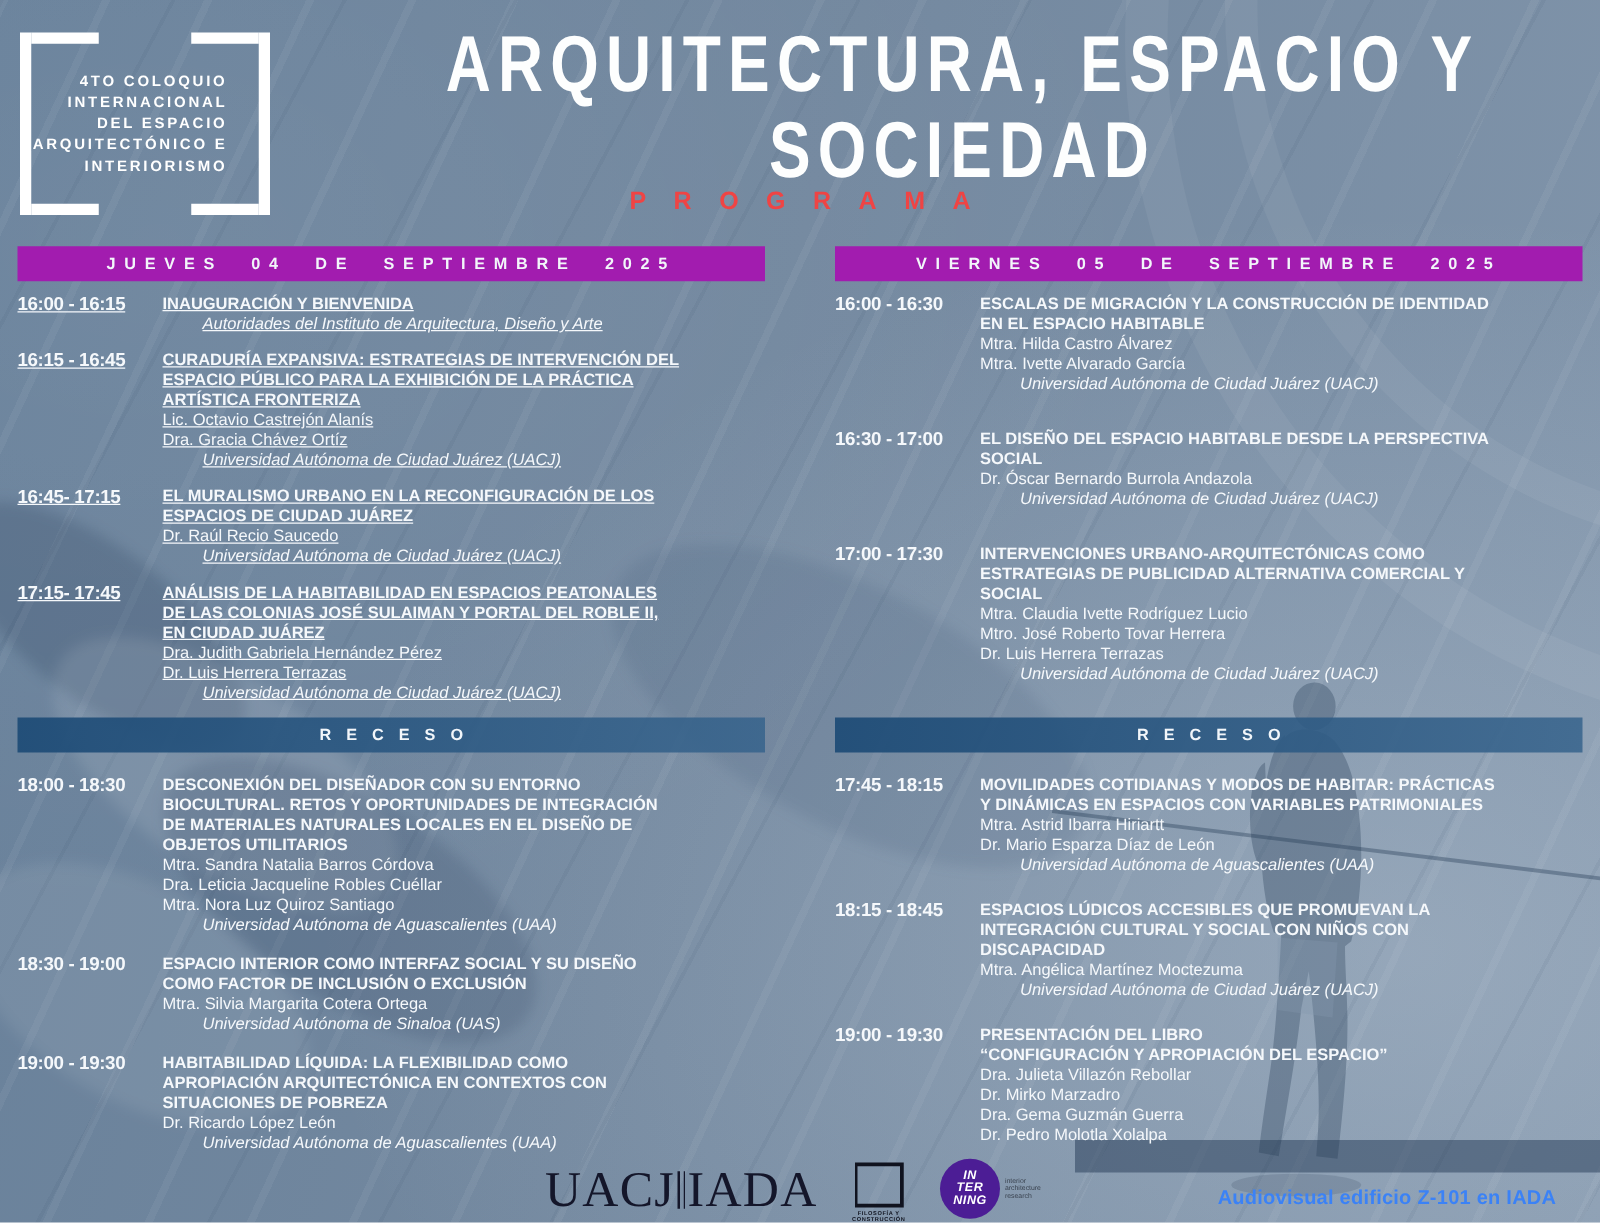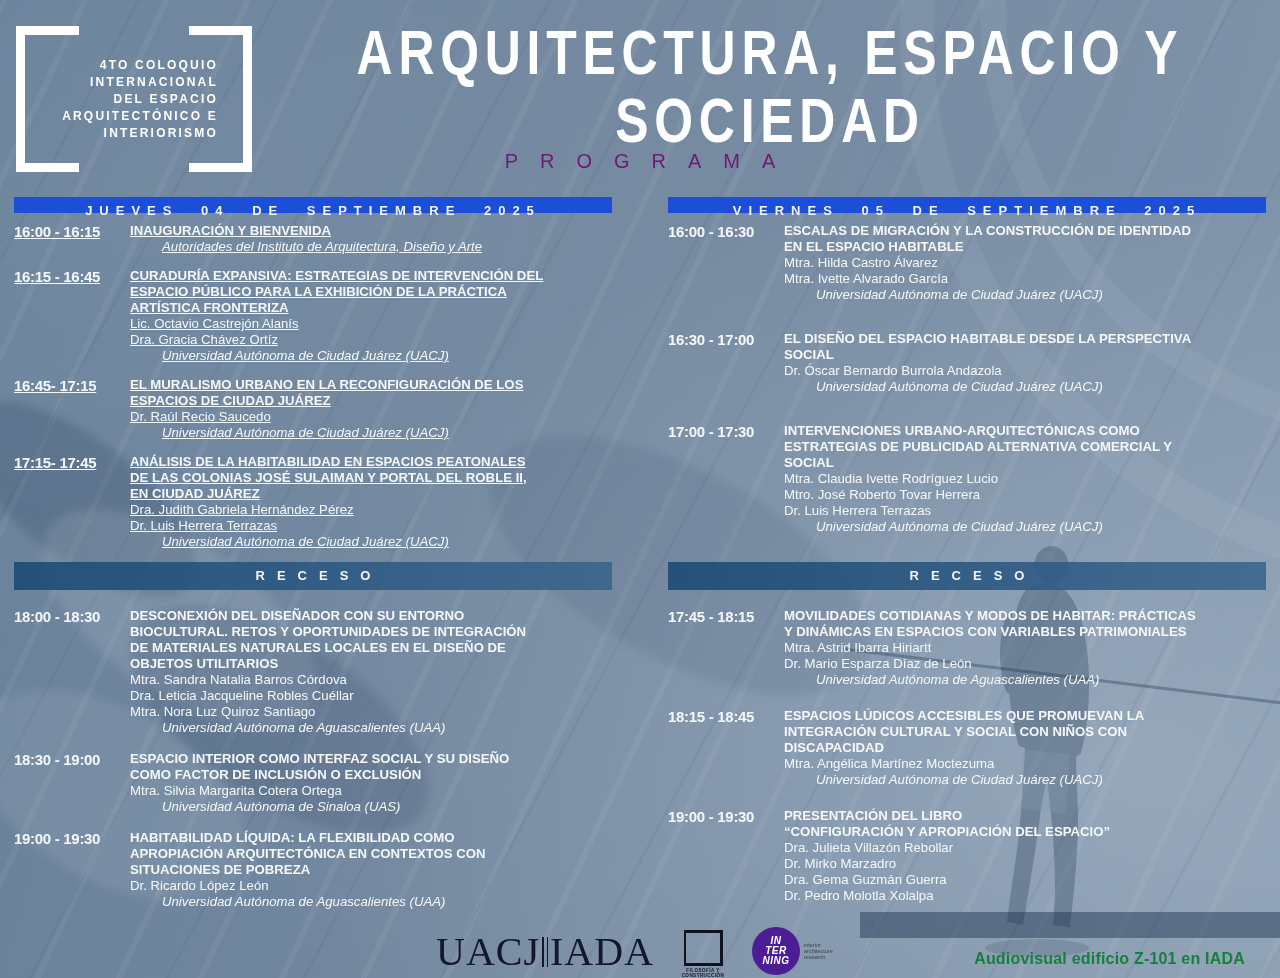--- a/index.html
+++ b/index.html
@@ -17,40 +17,40 @@
       repeating-linear-gradient(115deg, rgba(255,255,255,0.05) 0 6px, transparent 6px 74px),
       repeating-linear-gradient(118deg, rgba(28,52,80,0.06) 0 3px, transparent 3px 121px);
   }
   .rib{position:absolute;border-radius:50%;border:26px solid rgba(255,255,255,0.055);pointer-events:none;}
   .petal{position:absolute;border-radius:50%;filter:blur(5px);pointer-events:none;}
   .band{position:absolute;left:860px;top:912px;width:420px;height:26px;background:rgba(24,47,76,0.45);pointer-events:none;}
   .walkline{position:absolute;left:840px;top:676px;width:470px;height:3px;background:rgba(30,52,78,0.35);transform:rotate(7deg);pointer-events:none;}
   .person-svg{position:absolute;left:982px;top:540px;opacity:.5;pointer-events:none;}
 
   
-  .badge{position:absolute;left:16px;top:26px;width:236px;height:146px;color:#fff;}
+  .badge{position:absolute;left:16px;top:26px;width:200px;height:146px;color:#fff;}
   .bracket{position:absolute;top:0;bottom:0;width:54px;}
   .bracket.l{left:0;border-left:9px solid #fff;}
   .bracket.r{right:0;border-right:9px solid #fff;}
   .bracket::before,.bracket::after{content:"";position:absolute;height:9px;width:100%;background:#fff;}
   .bracket::before{top:0;} .bracket::after{bottom:0;}
   .badge-text{position:absolute;right:34px;top:50%;transform:translateY(-50%);text-align:right;
     font-size:12px;font-weight:bold;letter-spacing:2.2px;line-height:17px;white-space:nowrap;}
 
   
   .title-wrap{position:absolute;left:270px;right:10px;top:18px;text-align:center;color:#fdfefe;
     transform:scale(.96,1.22);transform-origin:50% 0;}
   .title-line{font-size:52px;font-weight:800;letter-spacing:6px;line-height:56px;white-space:nowrap;}
   .program{position:absolute;left:0;right:0;top:150px;text-align:center;
-    color:#701a75;font-weight:400;font-size:20px;letter-spacing:22px;text-indent:22px;}
+    color:#ef4444;font-weight:700;font-size:20px;letter-spacing:22px;text-indent:22px;}
 
   
   .col{position:absolute;top:197px;width:598px;color:#f5f8fb;}
   .col.left{left:14px;} .col.right{left:668px;}
-  .day-header{height:16px;line-height:28px;background:#1d4ed8;color:#f2f6fa;text-align:center;
+  .day-header{height:28px;line-height:28px;background:#a21caf;color:#f2f6fa;text-align:center;
     font-size:13px;font-weight:bold;letter-spacing:7px;word-spacing:12px;white-space:nowrap;}
   .top{height:349px;padding-top:10px;box-sizing:border-box;}
   .receso{height:28px;line-height:28px;background:linear-gradient(90deg,rgba(29,75,118,0.92),rgba(54,99,140,0.85));
     color:#f2f6fa;text-align:center;font-size:13px;font-weight:bold;letter-spacing:12px;text-indent:12px;}
   .bottom{padding-top:18px;}
   .session{display:grid;grid-template-columns:102px 1fr;column-gap:14px;}
   .col.left  .top    .session{margin-bottom:13px;text-decoration:underline;}
   .col.right .top    .session{margin-bottom:28px;}
   .col.left  .bottom .session{margin-bottom:15px;}
   .col.right .bottom .session{margin-bottom:20px;}
@@ -64,21 +64,21 @@
     font-family:"Liberation Serif",serif;color:#14162a;font-size:40px;letter-spacing:1px;}
   .vbar{width:2px;height:30px;background:#14162a;margin:0 2px;}
   .vbar.thin{width:1px;margin-left:1px;}
   .sq-logo{position:absolute;left:676px;top:930px;width:54px;text-align:center;color:#10131f;}
   .sq{width:34px;height:30px;border:3px solid #10131f;border-left-width:2px;margin:0 auto 2px auto;}
   .sq-lines{font-size:4.5px;line-height:5px;font-weight:bold;letter-spacing:.5px;}
   .interning{position:absolute;left:752px;top:927px;display:flex;align-items:center;}
   .circle{width:48px;height:48px;border-radius:50%;background:#4c1d95;color:#fff;display:flex;flex-direction:column;
     align-items:center;justify-content:center;font-style:italic;font-weight:bold;font-size:10px;line-height:10px;letter-spacing:.5px;}
   .int-caption{margin-left:4px;color:#39424f;font-size:5.5px;line-height:6px;}
-  .av-note{position:absolute;right:35px;top:950px;color:#15803d;font-weight:bold;font-size:16px;letter-spacing:.2px;}
+  .av-note{position:absolute;right:35px;top:950px;color:#3b82f6;font-weight:bold;font-size:16px;letter-spacing:.2px;}
 </style>
 </head>
 <body>
 
 <div class="streaks"></div>
 <div class="rib" style="left:980px;top:-430px;width:820px;height:820px;"></div>
 <div class="rib" style="left:900px;top:-520px;width:1040px;height:1040px;border-width:34px;"></div>
 <div class="petal" style="left:-60px;top:440px;width:280px;height:120px;background:rgba(28,52,80,0.20);transform:rotate(38deg);"></div>
 <div class="petal" style="left:20px;top:545px;width:320px;height:150px;background:rgba(255,255,255,0.10);transform:rotate(35deg);"></div>
 <div class="petal" style="left:110px;top:640px;width:340px;height:160px;background:rgba(28,52,80,0.16);transform:rotate(33deg);"></div>

